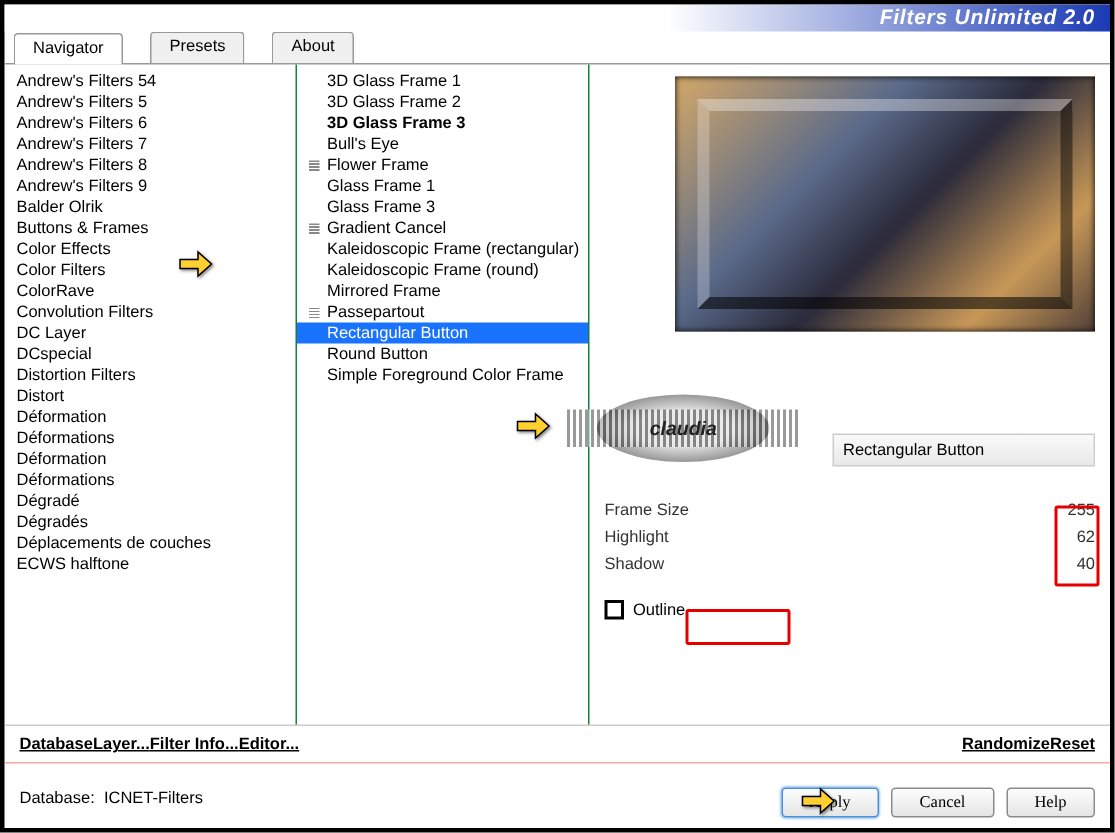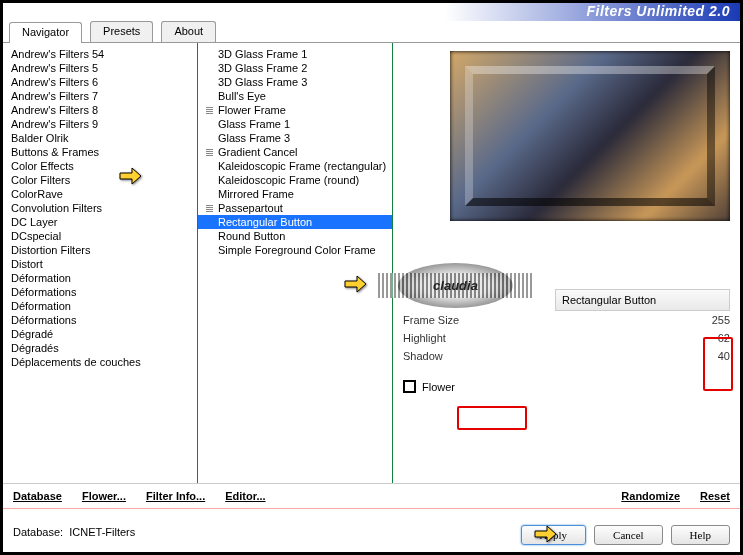--- a/index.html
+++ b/index.html
@@ -1,42 +1,42 @@
 <!DOCTYPE html>
 <html><head>
 <meta charset="utf-8">
 <style>
 * { margin: 0; padding: 0; box-sizing: border-box; }
 body { font-family: Tahoma, Arial, sans-serif; font-size: 11px; background: #fff; width: 743px; height: 555px; overflow: hidden; border: 3px solid #000; position: relative; }
 .header { height: 18px; background: linear-gradient(to right, #fff 0%, #fff 60%, #1a3ab5 100%); position: relative; }
 .header-title { position: absolute; right: 10px; top: 0; font-weight: bold; font-style: italic; font-size: 14px; color: #fff; letter-spacing: 0.5px; }
 .tabs { display: flex; border-bottom: 1px solid #999; height: 22px; padding-left: 6px; }
-.tab { padding: 3px 12px; border: 1px solid #999; border-bottom: none; background: #f0f0f0; cursor: pointer; margin-right: 8px; border-radius: 3px 3px 0 0; font-size: 11px; }
+.tab { padding: 3px 12px; border: 1px solid #999; border-bottom: none; background: #f0f0f0; cursor: pointer; margin-right: 18px; border-radius: 3px 3px 0 0; font-size: 11px; }
 .tab.active { background: #fff; position: relative; top: 1px; }
 .main { display: flex; height: 440px; }
 .list-panel { width: 195px; border-right: 1px solid #15803d; overflow-y: auto; padding: 4px 0; }
 .list-panel.filters { width: 195px; }
 .list-item { padding: 1px 8px; cursor: pointer; white-space: nowrap; display: flex; align-items: center; gap: 3px; }
 .list-item.selected { background: #1a73ff; color: #fff; }
 .list-item.grouped::before { content: ""; display: inline-block; width: 7px; height: 7px; background: repeating-linear-gradient(0deg,#888,#888 1px,transparent 1px,transparent 2px); margin-right: 2px; }
 .right-panel { flex: 1; padding: 8px 10px; display: flex; flex-direction: column; }
 .preview { width: 280px; height: 170px; margin-left: auto; background: #000; position: relative; overflow: hidden; }
 .preview-img { width: 100%; height: 100%; background: linear-gradient(135deg, #d4a868 0%, #5a6a8a 35%, #2a2a3a 55%, #c89858 80%, #504038 100%); filter: blur(2px); }
 .preview-frame { position: absolute; inset: 15px; border-top: 8px solid rgba(255,255,255,0.35); border-left: 8px solid rgba(255,255,255,0.25); border-right: 8px solid rgba(0,0,0,0.45); border-bottom: 8px solid rgba(0,0,0,0.55); }
 .watermark { position: absolute; left: 395px; top: 260px; width: 115px; height: 45px; background: radial-gradient(ellipse, #ddd 40%, #999 70%, #ccc 100%); border-radius: 50%; display: flex; align-items: center; justify-content: center; font-style: italic; font-size: 13px; color: #222; font-weight: bold; z-index: 5; }
 .watermark::before { content:""; position:absolute; left:-20px; right:-20px; top:10px; bottom:10px; background: repeating-linear-gradient(90deg,#000,#000 2px,#fff 2px,#fff 4px); z-index:-1; opacity:0.4; }
 .filter-name-bar { margin-top: 68px; padding: 4px 6px; background: linear-gradient(#fafafa,#e8e8e8); border: 1px solid #ccc; width: 175px; margin-left: auto; font-size: 11px; }
-.params { }
+.params { margin-top: 20px; }
 .param-row { display: flex; justify-content: space-between; padding: 3px 0; font-size: 11px; }
 .param-label { color: #333; }
 .param-value { color: #333; text-align: right; width: 30px; }
 .outline-row { margin-top: 15px; display: flex; align-items: center; gap: 6px; }
 .checkbox-box { width: 13px; height: 13px; border: 2px solid #000; background: #fff; }
 .red-box { border: 2px solid #e50000; border-radius: 2px; position: absolute; pointer-events: none; }
-.button-row { border-top: 1px solid #ccc; padding: 6px 10px; display: flex; align-items: center; gap: 20px; }
+.button-row { border-top: 1px solid #ccc; padding: 6px 10px; display: flex; align-items: center; }
 .link-btn { font-weight: bold; text-decoration: underline; cursor: pointer; color: #000; font-size: 11px; }
 .spacer { flex: 1; }
 .footer { border-top: 1px solid #fca5a5; padding: 16px 10px; display: flex; align-items: flex-start; }
 .footer-info { font-size: 11px; line-height: 14px; }
 .footer-buttons { margin-left: auto; display: flex; gap: 8px; }
 .win-btn { padding: 3px 18px; background: linear-gradient(#fdfdfd,#e5e5e5); border: 1px solid #8a8a8a; border-radius: 3px; cursor: pointer; font-size: 11px; font-family: Tahoma; }
 .win-btn.primary { border: 1px solid #4a90d9; box-shadow: 0 0 2px #4a90d9; }
 .pointer-hand { position: absolute; width: 24px; height: 22px; z-index: 10; pointer-events: none; }
 .pointer-hand svg { filter: drop-shadow(1px 1px 1px rgba(0,0,0,0.5)); }
 </style>
@@ -72,26 +72,27 @@
       <div class="list-item">DCspecial</div>
       <div class="list-item">Distortion Filters</div>
       <div class="list-item">Distort</div>
       <div class="list-item">Déformation</div>
       <div class="list-item">Déformations</div>
       <div class="list-item">Déformation</div>
       <div class="list-item">Déformations</div>
       <div class="list-item">Dégradé</div>
       <div class="list-item">Dégradés</div>
       <div class="list-item">Déplacements de couches</div>
+      <div class="list-item">ECWS halftone</div>
     </div>
 
   <div class="list-panel filters" id="filter-list">
       <div class="list-item" style="padding-left: 20px;">3D Glass Frame 1</div>
       <div class="list-item" style="padding-left: 20px;">3D Glass Frame 2</div>
-      <div class="list-item" style="padding-left: 20px;">3D Glass Frame 3</div>
+      <div class="list-item" style="padding-left: 20px; font-weight: bold;">3D Glass Frame 3</div>
       <div class="list-item" style="padding-left: 20px;">Bull's Eye</div>
       <div class="list-item grouped" style="padding-left: 8px;">Flower Frame</div>
       <div class="list-item" style="padding-left: 20px;">Glass Frame 1</div>
       <div class="list-item" style="padding-left: 20px;">Glass Frame 3</div>
       <div class="list-item grouped" style="padding-left: 8px;">Gradient Cancel</div>
       <div class="list-item" style="padding-left: 20px;">Kaleidoscopic Frame (rectangular)</div>
       <div class="list-item" style="padding-left: 20px;">Kaleidoscopic Frame (round)</div>
       <div class="list-item" style="padding-left: 20px;">Mirrored Frame</div>
       <div class="list-item grouped" style="padding-left: 8px;">Passepartout</div>
       <div class="list-item selected" style="padding-left: 20px;">Rectangular Button</div>
@@ -116,28 +117,28 @@
         <span class="param-value">62</span>
       </div>
       <div class="param-row">
         <span class="param-label">Shadow</span>
         <span class="param-value">40</span>
       </div>
     </div>
 
     <div class="outline-row">
       <div class="checkbox-box"></div>
-      <span>Flower</span>
+      <span>Outline</span>
     </div>
   </div>
 </div>
 
 <div class="button-row">
   <span class="link-btn">Database</span>
-  <span class="link-btn">Flower...</span>
+  <span class="link-btn">Layer...</span>
   <span class="link-btn">Filter Info...</span>
   <span class="link-btn">Editor...</span>
   <span class="spacer"></span>
   <span class="link-btn">Randomize</span>
   <span class="link-btn">Reset</span>
 </div>
 
 <div class="footer">
   <div class="footer-info">
     <div><span>Database:</span>&nbsp;&nbsp;<span>ICNET-Filters</span></div>

